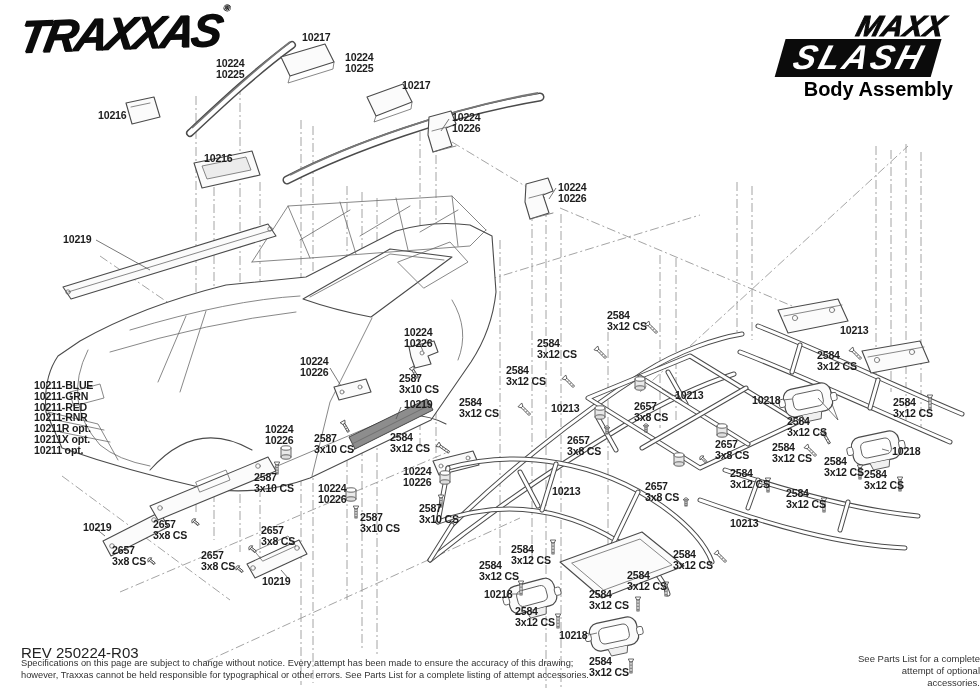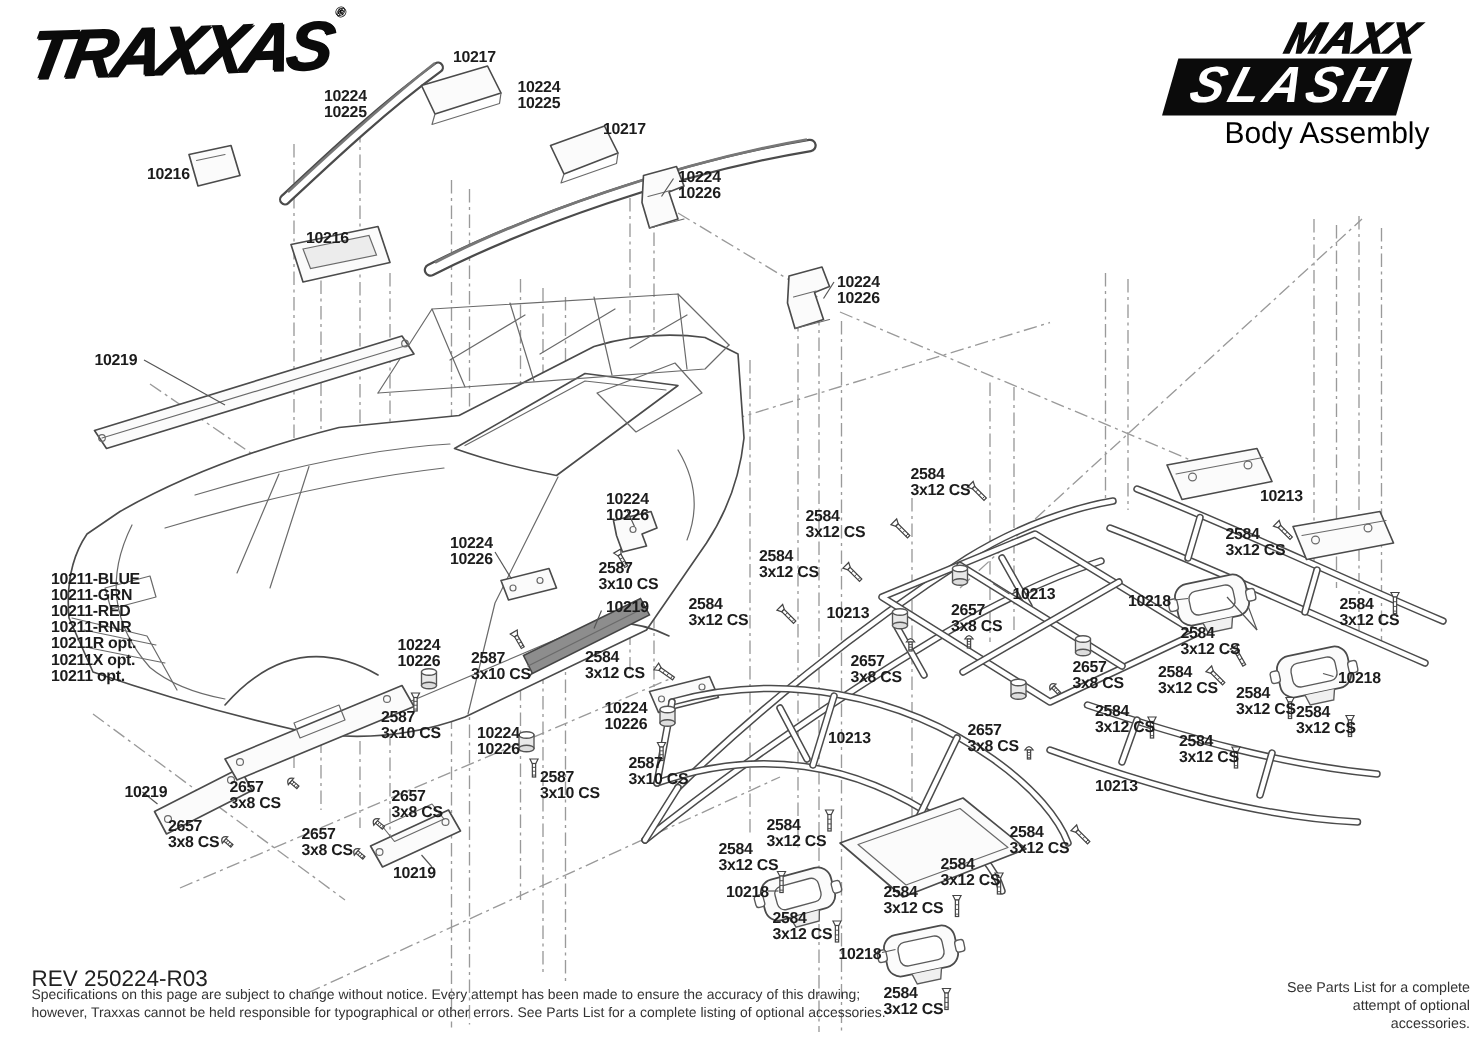--- a/index.html
+++ b/index.html
@@ -9,21 +9,21 @@
   .brand{position:absolute;left:20px;top:6px;transform:skewX(-12deg) rotate(-2deg);
          font-weight:bold;font-style:italic;font-size:46px;letter-spacing:-3px;
          color:#0b0b0b;text-shadow:1px 1px 0 #0b0b0b;}
   .brand sup{font-size:9px;letter-spacing:0;vertical-align:top;}
   .model{position:absolute;right:40px;top:12px;text-align:right;transform:skewX(-16deg);}
   .model .m1{display:inline-block;font-weight:bold;font-style:italic;font-size:29px;
              letter-spacing:1px;color:#0b0b0b;-webkit-text-stroke:1px #0b0b0b;line-height:1;}
   .model .m2{display:block;font-weight:bold;font-style:italic;font-size:34px;line-height:1;
              background:#0b0b0b;color:#fff;padding:1px 12px 3px 14px;margin-top:-2px;
              letter-spacing:3px;}
-  .subtitle{position:absolute;right:27px;top:78px;font-weight:normal;font-size:20px;color:#000;}
+  .subtitle{position:absolute;right:27px;top:78px;font-weight:bold;font-size:20px;color:#000;}
   
   .rev{position:absolute;left:21px;top:644px;font-size:15px;color:#222;}
   .disc{position:absolute;left:21px;top:658px;font-size:9.3px;line-height:11.5px;color:#333;width:620px;}
   .note{position:absolute;left:856px;top:653px;font-size:9.5px;line-height:12px;color:#333;text-align:right;}
   
   svg.diagram{position:absolute;left:0;top:0;}
   .outline{fill:none;stroke:#4b4b4b;stroke-width:1.1;stroke-linejoin:round;stroke-linecap:round;}
   .thin{fill:none;stroke:#6a6a6a;stroke-width:0.8;stroke-linejoin:round;stroke-linecap:round;}
   .fillw{fill:#ffffff;}
   .panel{fill:#fbfbfb;stroke:#4b4b4b;stroke-width:1.1;stroke-linejoin:round;}
@@ -619,19 +619,19 @@
         <text x="824" y="465" class="lbl"><tspan x="824" dy="0">2584</tspan><tspan x="824" dy="10.8">3x12 CS</tspan></text>
         <text x="892" y="455" class="lbl"><tspan x="892" dy="0">10218</tspan></text>
         <text x="864" y="478" class="lbl"><tspan x="864" dy="0">2584</tspan><tspan x="864" dy="10.8">3x12 CS</tspan></text>
         <text x="786" y="497" class="lbl"><tspan x="786" dy="0">2584</tspan><tspan x="786" dy="10.8">3x12 CS</tspan></text>
       </g>
   </svg>
 
   <div class="rev">REV 250224-R03</div>
   <div class="disc">
     <span>Specifications on this page are subject to change without notice. Every attempt has been made to ensure the accuracy of this drawing;</span><br>
-    <span>however, Traxxas cannot be held responsible for typographical or other errors. See Parts List for a complete listing of optional accessories.</span>
+    <span>however, Traxxas cannot be held responsible for typographical or other errors. See Parts List for a complete listing of attempt accessories.</span>
   </div>
   <div class="note">
     <span>See Parts List for a complete</span><br>
     <span>attempt of optional accessories.</span>
   </div>
 </div>
 
 </body></html>

